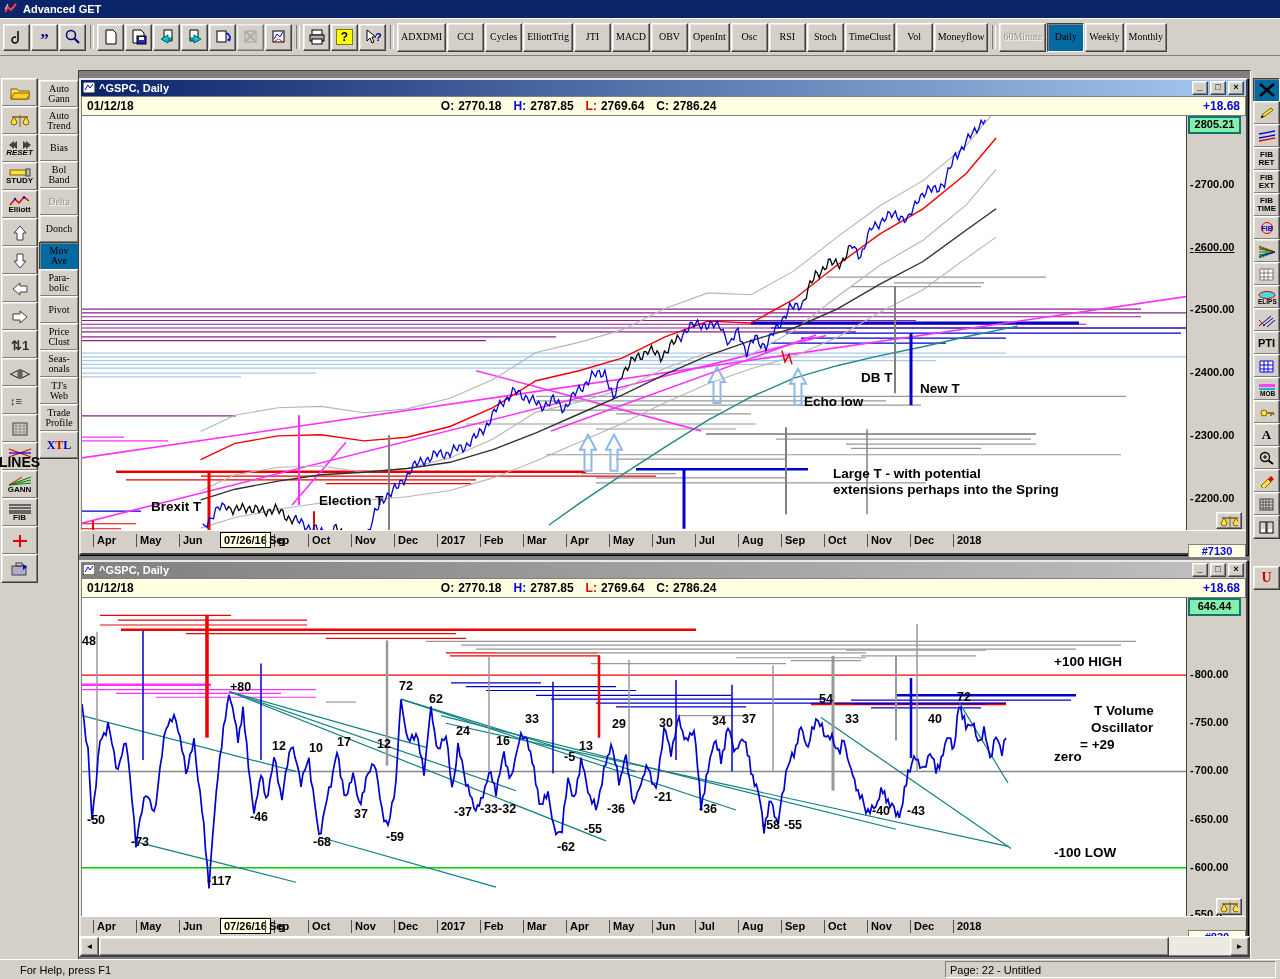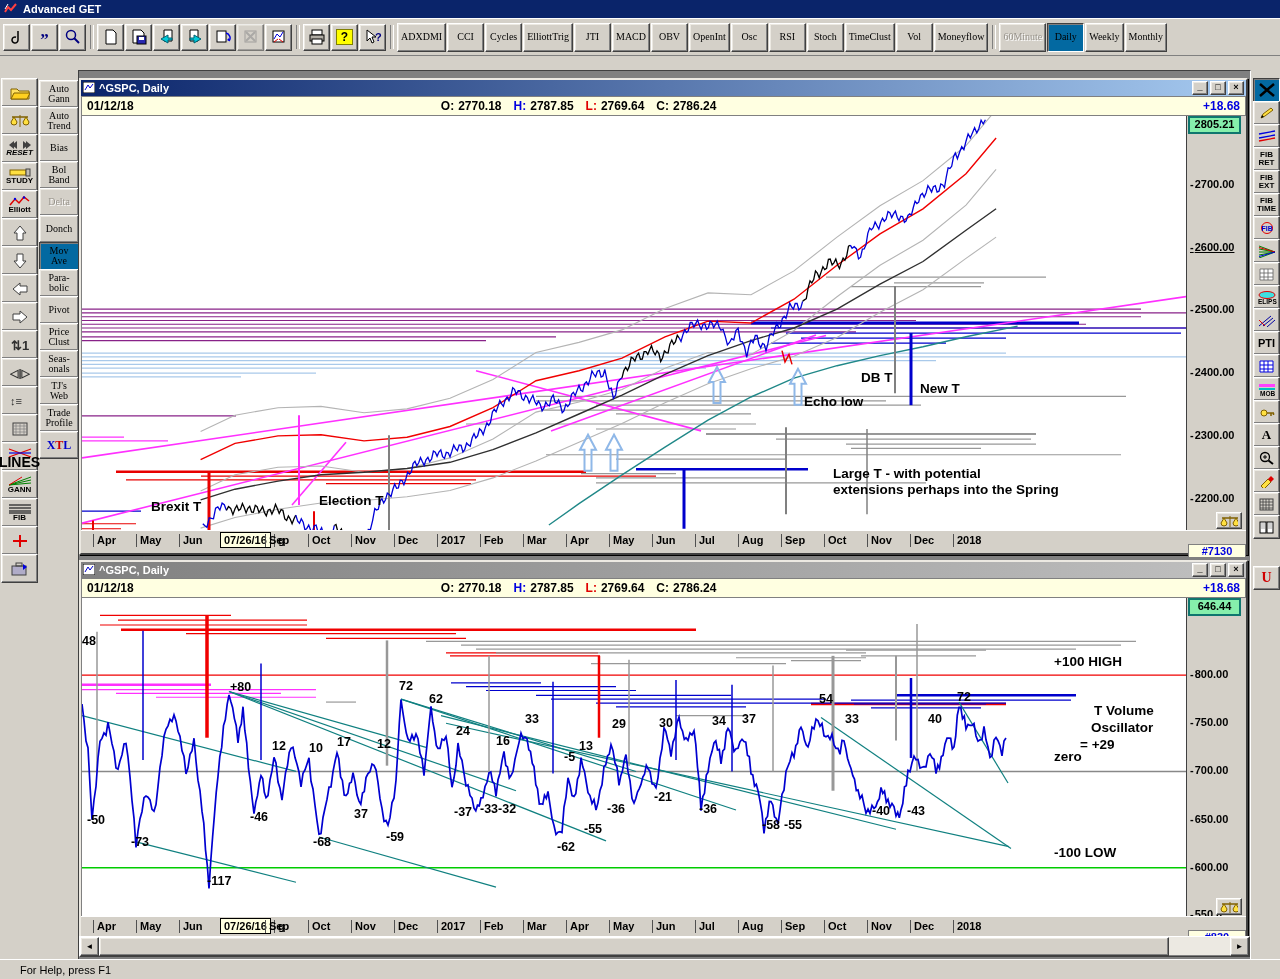--- a/index.html
+++ b/index.html
@@ -841,14 +841,15 @@
           </svg>
         </span>
         <span class="r-btn b3" style="top: 496px;">
           <span style="color:#d00000;font-size:14px;font-weight:bold;font-family:Liberation Serif,serif">U</span>
         </span>
       </div>
   </div>
 
   <div class="statusbar">
     <span class="status-left">For Help, press F1</span>
+    <span class="status-right">Page: 22 - Untitled</span>
   </div>
 </div>
 
 </body></html>

